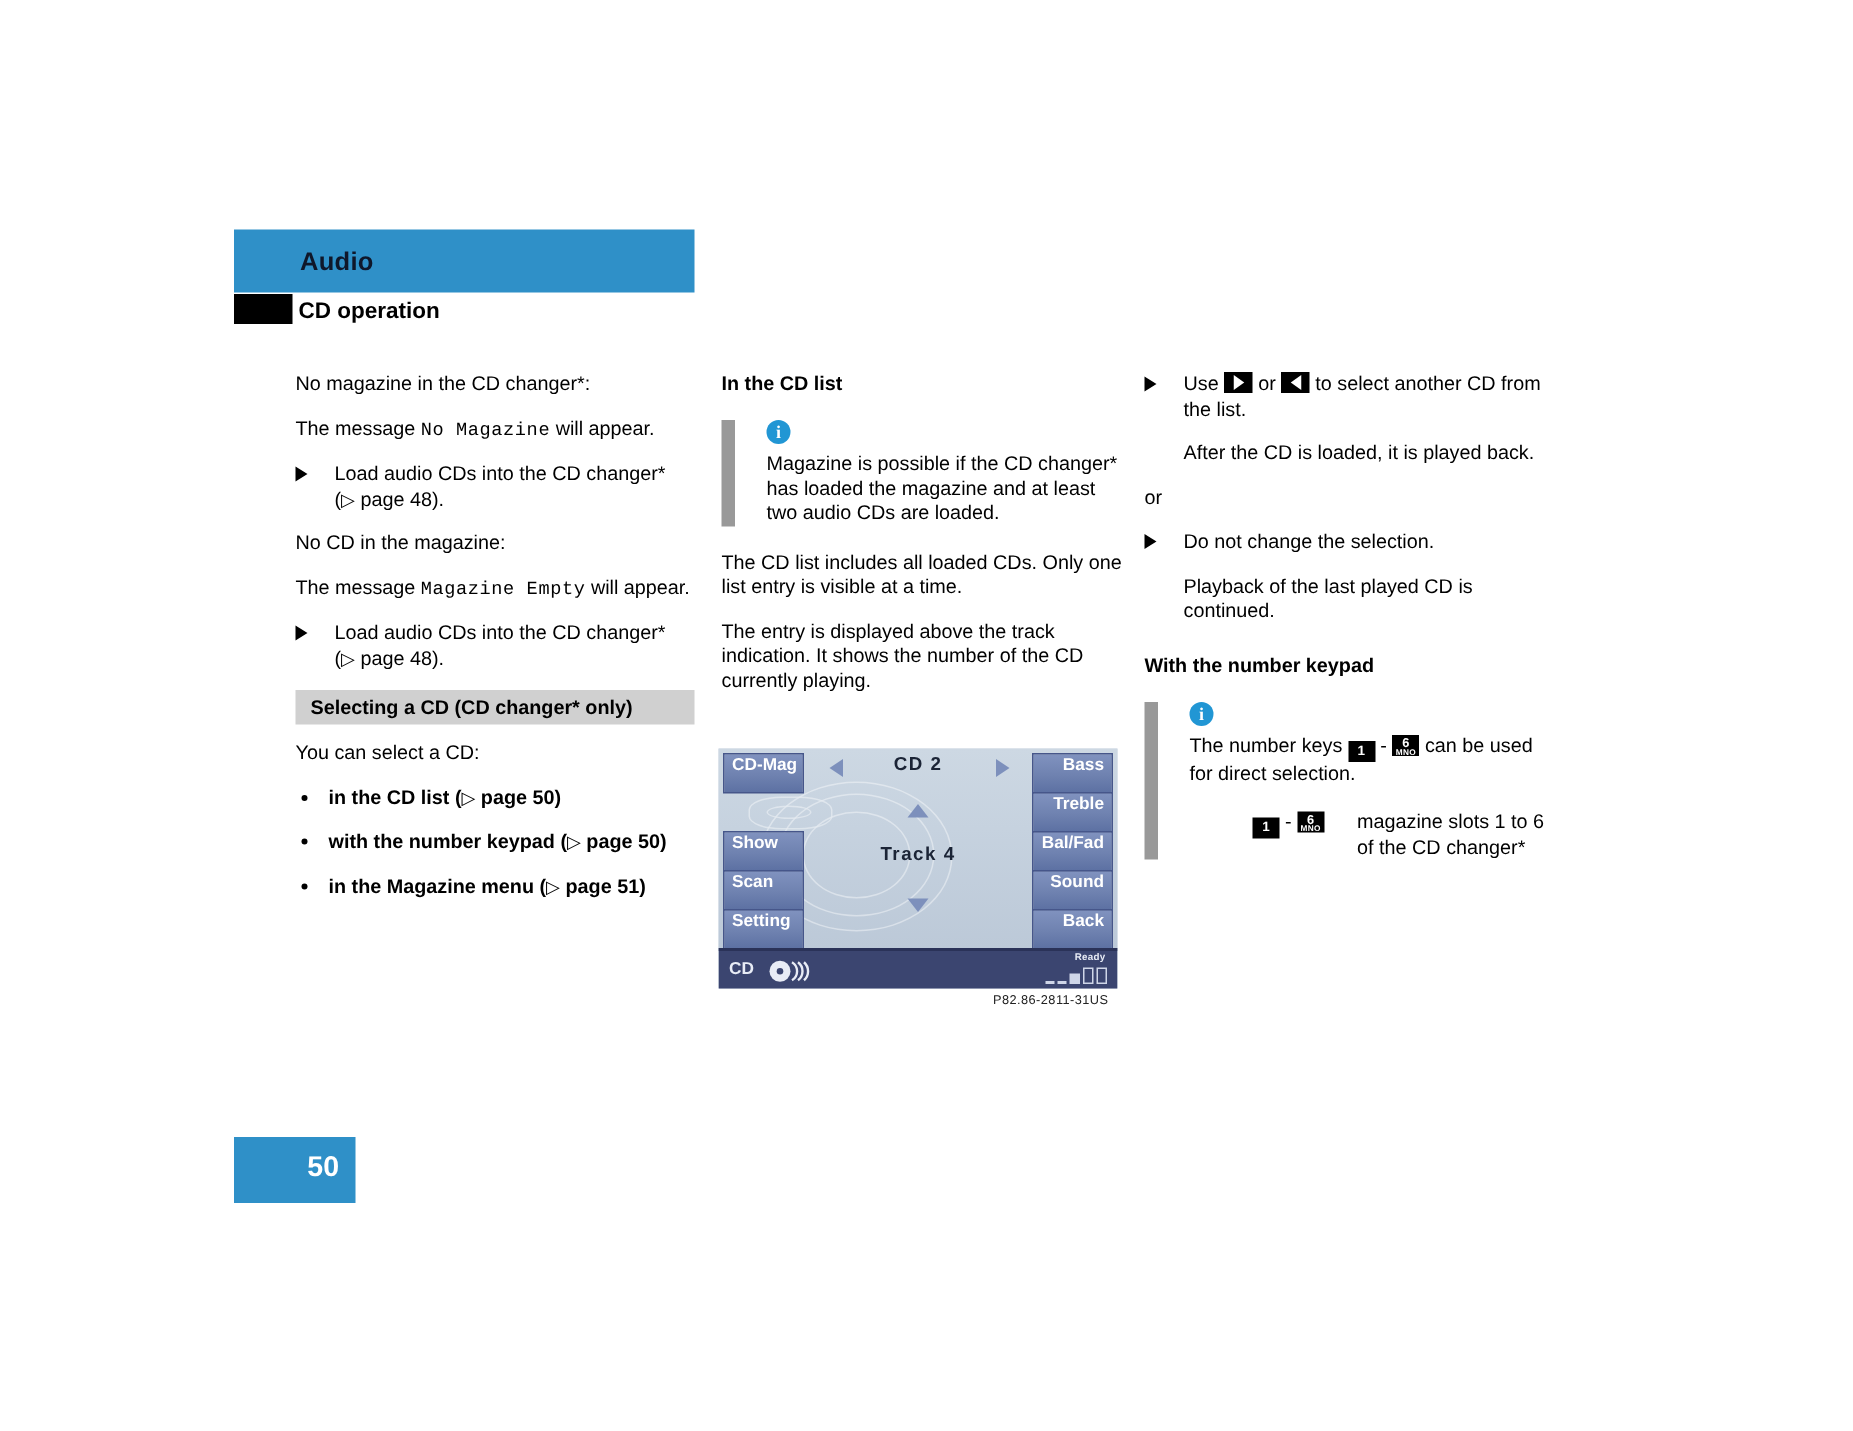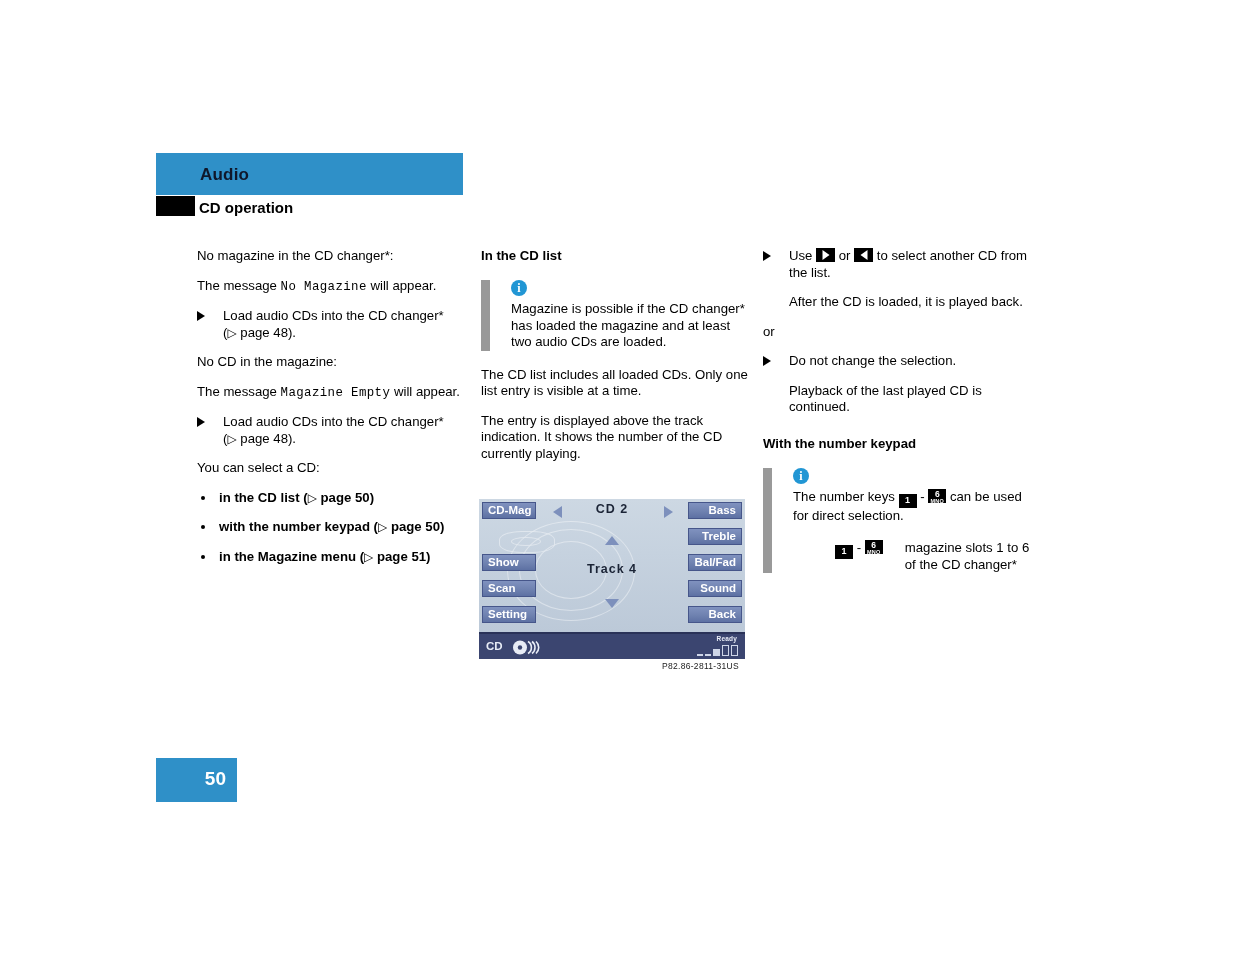--- a/index.html
+++ b/index.html
@@ -139,21 +139,21 @@
   }
   .cdart .disc {
     position:absolute; border-radius:50%;
     border:1px solid rgba(255,255,255,.75);
   }
   .disp-btn {
     position:absolute;
     background:linear-gradient(180deg,#8092bf 0%,#6f82b0 55%,#5d71a3 100%);
     border:1px solid #46568a;
     color:#ffffff; font-size:11.5px; font-weight:bold;
-    line-height:15px; height:17px;
+    line-height:15px; height:27px;
     font-family:"Liberation Sans", sans-serif;
   }
   .disp-btn.l { left:3px; width:54px; text-align:left; padding-left:5px; }
   .disp-btn.r { right:3px; width:54px; text-align:right; padding-right:5px; }
 
   .disp-center-top {
     position:absolute; left:0; top:3px; width:266px; text-align:center;
     font-size:12.5px; font-weight:bold; color:#1b2436; letter-spacing:1px;
   }
   .disp-center-mid {
@@ -220,20 +220,21 @@
   <p class="para">No CD in the magazine:</p>
 
   <p class="para"><span>The message </span><span class="mono">Magazine Empty</span><span> will appear.</span></p>
 
   <div class="step">
     <span class="tri"></span>
     <span>Load audio CDs into the CD changer*</span><br>
     <span>(</span><span class="pref">▷</span><span> page 48).</span>
   </div>
 
+  <div class="graybar">Selecting a CD (CD changer* only)</div>
 
   <p class="para">You can select a CD:</p>
 
   <ul class="blist">
     <li><span class="dot"></span><span>in the CD list (</span><span class="pref">▷</span><span> page 50)</span></li>
     <li><span class="dot"></span><span>with the number keypad (</span><span class="pref">▷</span><span> page 50)</span></li>
     <li><span class="dot"></span><span>in the Magazine menu (</span><span class="pref">▷</span><span> page 51)</span></li>
   </ul>
 </div>
 

